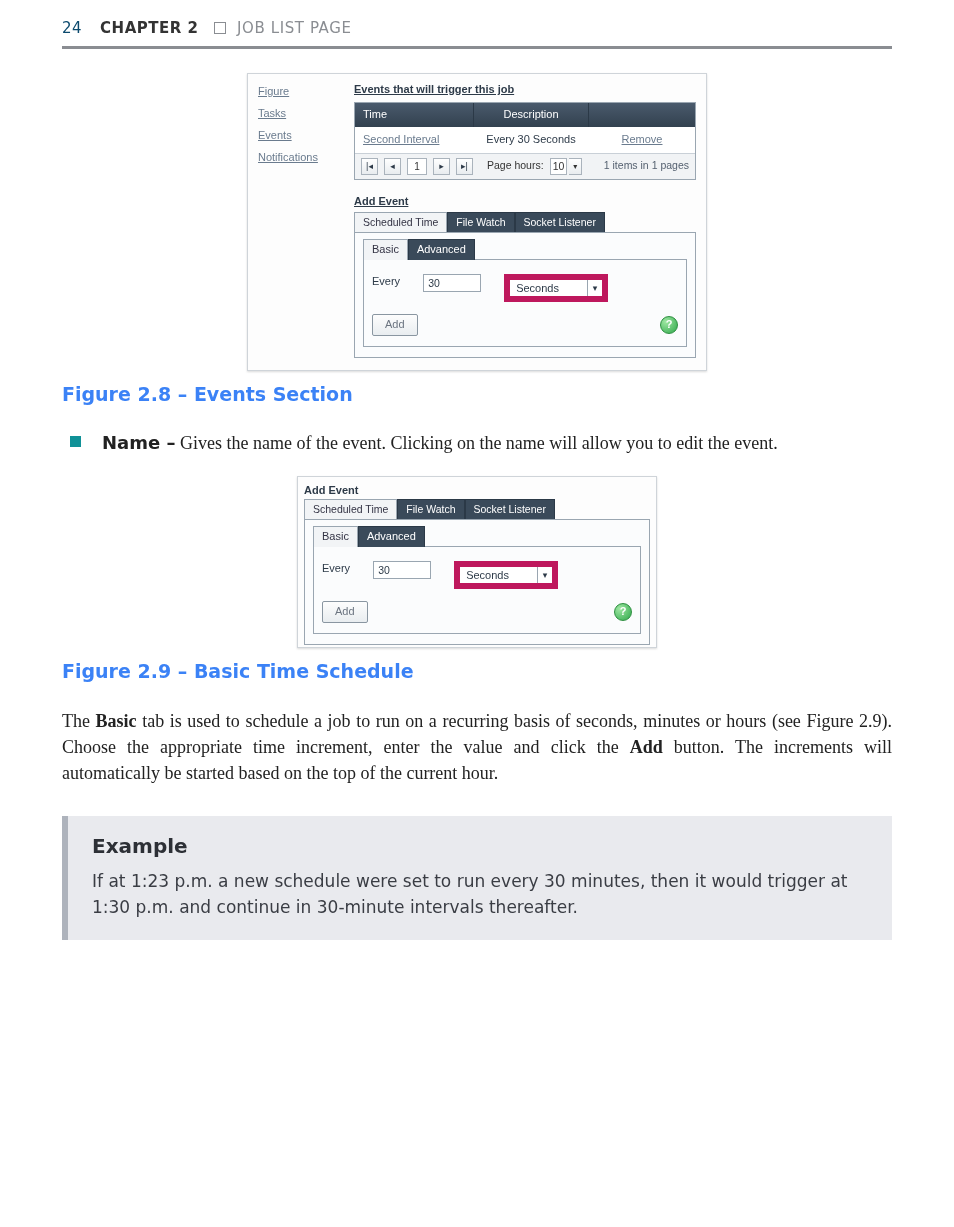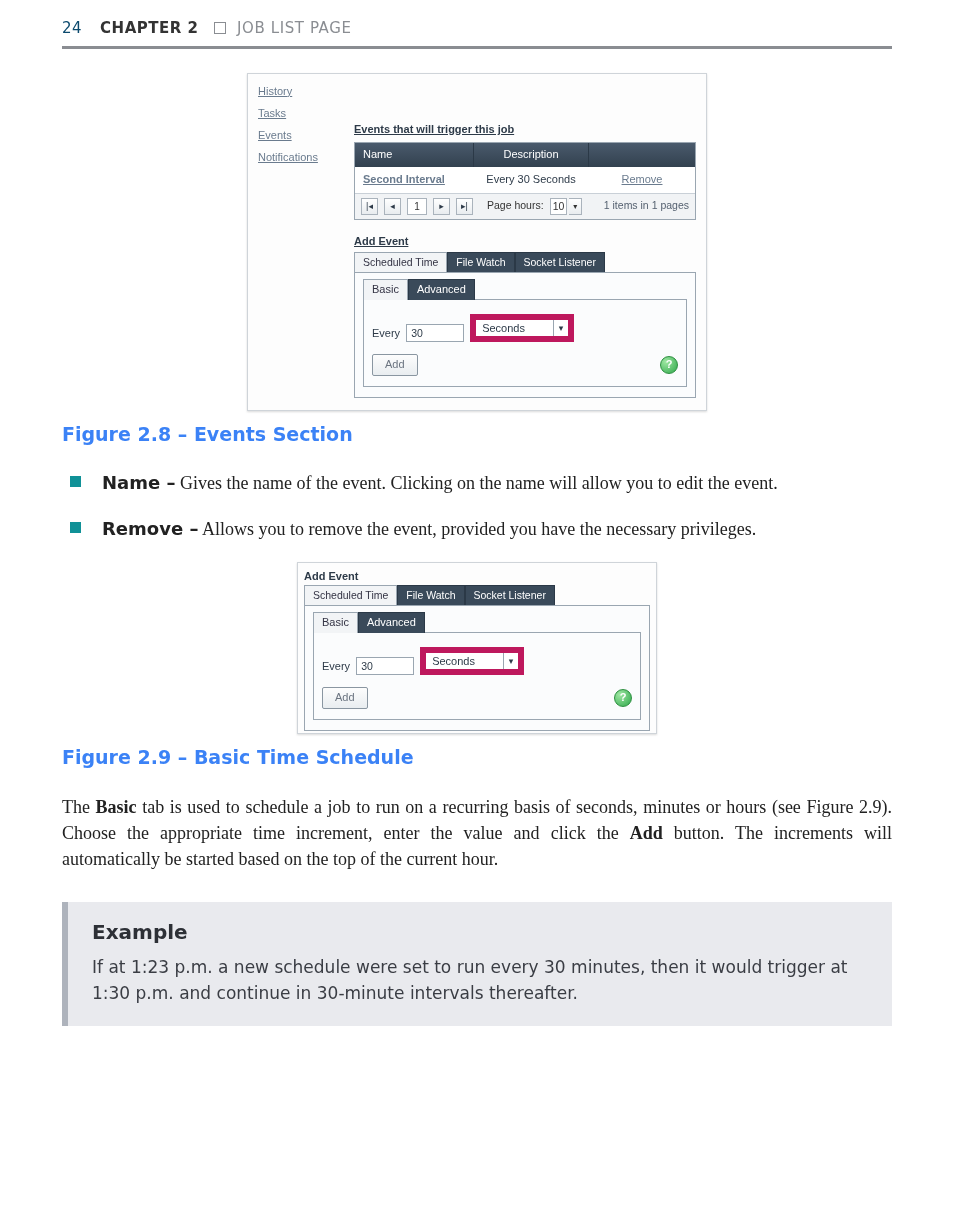--- a/index.html
+++ b/index.html
@@ -43,52 +43,52 @@
   }
   .fig-box{
     border:1px solid #cfd4d9;background:#fdfdfd;
     font-family:Arial,Helvetica,sans-serif;font-size:11px;color:#2d3a48;
     box-shadow:0 1px 2px rgba(0,0,0,.15);
   }
   
   .fig28{width:460px;padding:8px 10px 12px 10px;box-sizing:border-box;display:flex;gap:10px;}
   .fig28 .sidebar{width:86px;display:flex;flex-direction:column;gap:6px;padding-top:2px;}
   .fig28 .sidebar a{color:var(--link);text-decoration:underline;font-size:11px;}
-  .fig28 .main{flex:1;margin-top:40px;}
+  .fig28 .main{flex:1;}
   .fig28 .sec-title{font-weight:700;font-size:11px;text-decoration:underline;margin-bottom:4px;}
   .grid{border:1px solid #9aa6b1;}
   .grid-head{display:flex;background:linear-gradient(#4a5a6c,#32414f);color:#fff;font-size:11px;}
   .grid-head div{padding:4px 8px;}
   .gh-name{width:102px;border-right:1px solid #2b3947;}
   .gh-desc{flex:1;text-align:center;}
   .gh-blank{width:90px;border-left:1px solid #2b3947;}
   .grid-row{display:flex;font-size:11px;background:#fff;}
   .grid-row div{padding:5px 8px;}
-  .gr-name{width:102px;font-weight:bold;}
+  .gr-name{width:102px;}
   .gr-name a{color:var(--link);text-decoration:underline;}
   .gr-desc{flex:1;text-align:center;}
   .gr-rm{width:90px;text-align:center;}
   .gr-rm a{color:var(--link);text-decoration:underline;}
   .grid-foot{display:flex;align-items:center;gap:6px;background:#f1f3f5;border-top:1px solid #c9d0d7;padding:4px 6px;font-size:10.5px;color:#333;}
   .pgbtn{width:15px;height:15px;display:inline-flex;align-items:center;justify-content:center;border:1px solid #aab3bc;background:linear-gradient(#fff,#e8ecef);font-size:9px;color:#2d3a48;}
   .pgbox{width:18px;height:15px;border:1px solid #aab3bc;background:#fff;text-align:center;line-height:15px;font-size:10px;}
   .pglbl{margin-left:8px;}
   .pgsize{display:inline-flex;align-items:center;gap:2px;}
   .pgsize .sel{border:1px solid #aab3bc;background:#fff;padding:0 2px;height:15px;line-height:15px;}
   .pgsize .dd{width:12px;height:15px;border:1px solid #aab3bc;border-left:none;background:linear-gradient(#fff,#e8ecef);font-size:8px;text-align:center;line-height:15px;}
   .pginfo{margin-left:auto;color:#556170;}
   
   .addev{margin-top:14px;}
   .addev .ae-title{font-weight:700;font-size:11px;text-decoration:underline;margin-bottom:2px;}
   .tabbar{display:flex;gap:0;font-size:10.5px;}
   .tab{border:1px solid #9aa6b1;border-bottom:none;padding:2px 8px;background:#f2f4f6;color:#334;}
   .tab.active{background:var(--tab-active);color:#fff;border-color:#2b3947;}
   .panel{border:1px solid #9aa6b1;background:#fbfcfd;padding:6px 8px 10px 8px;}
   .inner-tabbar{display:flex;gap:0;margin-bottom:-1px;}
-  .rowline{display:flex;align-items:flex-end;gap:6px;margin-top:6px;}
+  .rowline{display:flex;align-items:flex-start;gap:23px;margin-top:6px;}
   .rowline label{font-size:11px;}
   .numbox{width:48px;height:16px;border:1px solid #9aa6b1;background:#fff;font-size:10.5px;padding:0 4px;line-height:16px;}
   .seldrop{display:inline-flex;align-items:center;border:6px solid #be185d;background:#fff;}
   .seldrop .selv{padding:0 28px 0 6px;height:16px;line-height:16px;font-size:11px;}
   .seldrop .dd{width:14px;text-align:center;font-size:9px;border-left:1px solid #9aa6b1;height:16px;line-height:16px;}
   .addbtn-row{display:flex;align-items:center;margin-top:12px;}
   .addbtn{display:inline-block;border:1px solid #8a96a1;padding:2px 12px;font-size:11px;color:#6b7480;background:linear-gradient(#fdfdfd,#e9edf0);border-radius:2px;}
   .helpicon{margin-left:auto;width:16px;height:16px;border-radius:50%;background:radial-gradient(circle at 30% 30%,#9fe7a3,#2fa84a);color:#fff;font-size:11px;font-weight:700;display:inline-flex;align-items:center;justify-content:center;border:1px solid #2c8f3f;}
   
   .fig29{width:360px;padding:2px;box-sizing:border-box;}
@@ -121,30 +121,30 @@
       <span class="chapter">CHAPTER 2</span>
       <span class="sq"></span>
       <span class="title">JOB LIST PAGE</span>
     </span>
   </div>
   <div class="rule"></div>
 
   <div class="figwrap">
     <div class="fig-box fig28">
       <div class="sidebar">
-        <a>History</a>
+        <a>Figure</a>
         <a>Tasks</a>
         <a>Events</a>
         <a>Notifications</a>
       </div>
       <div class="main">
         <div class="sec-title">Events that will trigger this job</div>
         <div class="grid">
           <div class="grid-head">
-            <div class="gh-name">Name</div>
+            <div class="gh-name">Time</div>
             <div class="gh-desc">Description</div>
             <div class="gh-blank"></div>
           </div>
           <div class="grid-row">
             <div class="gr-name"><a>Second Interval</a></div>
             <div class="gr-desc">Every 30 Seconds</div>
             <div class="gr-rm"><a>Remove</a></div>
           </div>
           <div class="grid-foot">
             <span class="pgbtn">|◂</span>
@@ -192,23 +192,20 @@
       </div>
     </div>
   </div>
   <div class="figcap">Figure 2.8 – Events Section</div>
 
 
   <ul class="bullets">
     <li>
       <span class="term">Name –</span><span> Gives the name of the event. Clicking on the name will allow you to edit the event.</span>
     </li>
-    <li>
-      <span class="term">Remove –</span><span> Allows you to remove the event, provided you have the necessary privileges.</span>
-    </li>
   </ul>
 
 
   <div class="figwrap">
     <div class="fig-box fig29">
       <div style="padding:4px 4px 0 4px;">
         <div class="ae-title" style="text-decoration:none;font-weight:700;">Add Event</div>
         <div class="tabbar">
           <div class="tab">Scheduled Time</div>
           <div class="tab active">File Watch</div>

